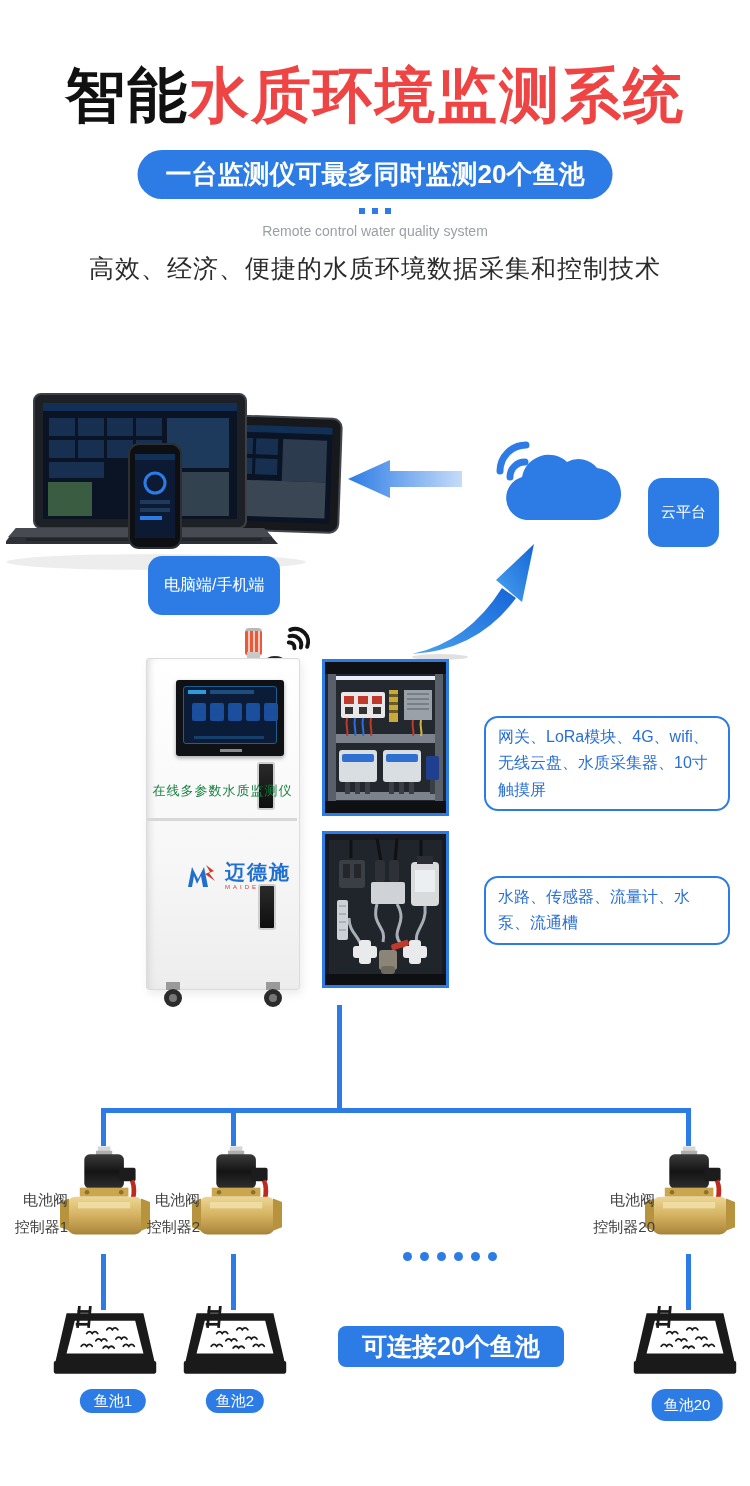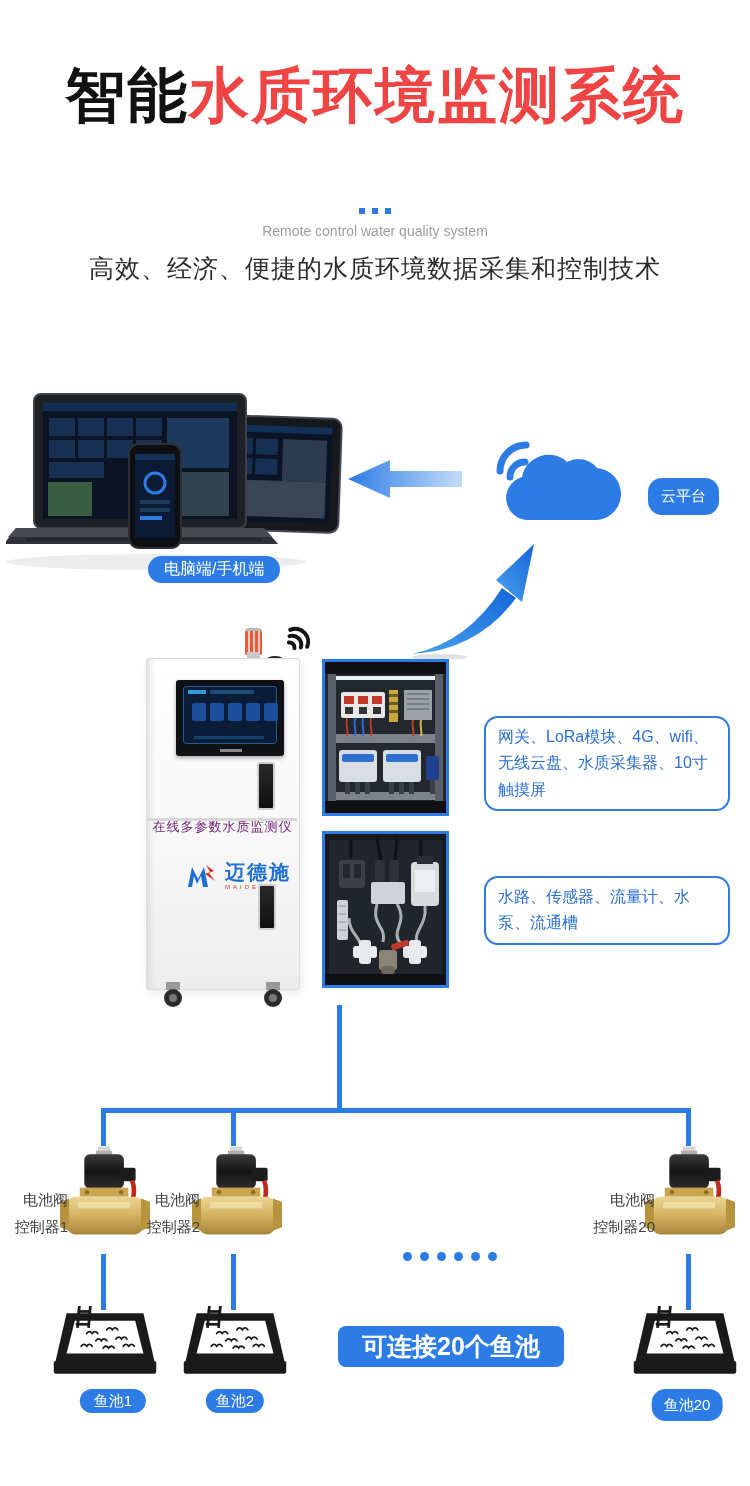--- a/index.html
+++ b/index.html
@@ -23,39 +23,40 @@
     padding:6px 12px;box-sizing:border-box;display:flex;align-items:center;}
   
   .line{background:#2d7ce5;}
   
   .photo{border:3px solid #2d7ce5;box-sizing:border-box;background:#1b1e24;}
   
   .cabinet{background:linear-gradient(180deg,#ffffff 0%,#f7f7f7 60%,#ededed 100%);
     border:1px solid #dcdcdc;border-radius:3px;box-shadow:inset 6px 0 10px -6px #c9c9c9, 2px 4px 8px rgba(0,0,0,.08);}
   .cab-seam{background:#d8d8d8;}
   .slot{background:linear-gradient(180deg,#2a2a2a,#0e0e0e);border:2px solid #cfcfcf;border-radius:3px;}
-  .device-label{color:#701a75;font-size:13px;letter-spacing:1px;text-align:center;margin-top:36px;}
+  .device-label{color:#15803d;font-size:13px;letter-spacing:1px;text-align:center;}
   .brand-txt{color:#1f6fd0;font-size:20px;font-weight:800;letter-spacing:2px;line-height:1;}
   .brand-sub{color:#d23a2a;font-size:6px;letter-spacing:3px;line-height:1;margin-top:2px;}
   
   .valve-label{font-size:15px;color:#3f3f3f;line-height:1.8;text-align:right;}
   
   .mid-dots{display:flex;gap:8px;}
   .mid-dots i{width:9px;height:9px;border-radius:50%;background:#2d7ce5;display:block;}
   .banner2{background:#2d7ce5;color:#fff;font-size:25px;font-weight:700;border-radius:8px;
     padding:4px 24px;white-space:nowrap;margin-top:48px;}
 </style>
 </head>
 <body>
 
 <div id="page">
 
   <div class="abs title">
     <span>智能</span><span class="blue">水质环境监测系统</span>
   </div>
+  <div class="abs center-x banner-pill">一台监测仪可最多同时监测20个鱼池</div>
   <div class="abs center-x hdr-dots">
       <span></span>
       <span></span>
       <span></span>
     </div>
   <div class="abs subtitle">高效、经济、便捷的水质环境数据采集和控制技术</div>
   <div class="abs subtitle-en">Remote control water quality system</div>
 
   <svg class="abs" style="left:6px;top:388px;" width="340" height="185" viewBox="0 0 340 185">
     <ellipse cx="150" cy="174" rx="150" ry="8" fill="#000" opacity="0.07"></ellipse>
@@ -105,40 +106,40 @@
     <g>
       <rect x="123" y="56" width="52" height="104" rx="10" fill="#0e0f12" stroke="#2c2f34" stroke-width="2"></rect>
       <rect x="129" y="66" width="40" height="84" fill="#0c1a33"></rect>
       <rect x="129" y="66" width="40" height="6" fill="#123055"></rect>
       <circle cx="149" cy="95" r="10" fill="none" stroke="#2d7ce5" stroke-width="3"></circle>
       <rect x="134" y="112" width="30" height="4" fill="#1d3a5c"></rect>
       <rect x="134" y="120" width="30" height="4" fill="#1d3a5c"></rect>
       <rect x="134" y="128" width="22" height="4" fill="#2d7ce5"></rect>
     </g>
   </svg>
-  <div class="abs pill" style="left:148px;top:556px;height:27px;padding:0 16px;font-size:16px;">电脑端/手机端</div>
+  <div class="abs pill" style="left:148px;top:556px;height:27px;padding:16px 16px;font-size:16px;">电脑端/手机端</div>
 
   <svg class="abs" style="left:346px;top:458px;" width="118" height="42" viewBox="0 0 118 42">
     <defs>
       <linearGradient id="ag" x1="0" y1="0" x2="1" y2="0">
         <stop offset="0" stop-color="#2d7ce5"></stop>
           <stop offset="1" stop-color="#c5dcf9"></stop>
       </linearGradient>
     </defs>
     <polygon points="2,21 44,2 44,13 116,13 116,29 44,29 44,40" fill="url(#ag)"></polygon>
   </svg>
 
   <svg class="abs" style="left:478px;top:425px;" width="155" height="108" viewBox="0 0 155 108">
     <g stroke="#2d7ce5" stroke-width="7" fill="none" stroke-linecap="round">
       <path d="M22 46 A26 26 0 0 1 48 20"></path>
       <path d="M32 52 A15 15 0 0 1 47 37"></path>
     </g>
     <path d="M48 95 a22 22 0 0 1 -4 -43 a27 27 0 0 1 45 -15 a24 24 0 0 1 30 6 a21 21 0 0 1 -4 52 z" fill="#2d7ce5"></path>
   </svg>
-  <div class="abs pill" style="left:648px;top:478px;height:37px;padding:0 13px;font-size:15px;">云平台</div>
+  <div class="abs pill" style="left:648px;top:478px;height:37px;padding:16px 13px;font-size:15px;">云平台</div>
 
   <svg class="abs" style="left:406px;top:536px;" width="145" height="128" viewBox="0 0 145 128">
     <defs>
       <linearGradient id="cg" x1="0" y1="1" x2="1" y2="0">
         <stop offset="0" stop-color="#4aa3ee"></stop>
           <stop offset="1" stop-color="#1565d8"></stop>
       </linearGradient>
     </defs>
     <path d="M6 118 Q 62 106 96 52 L 110 62 Q 72 114 6 118 Z" fill="url(#cg)"></path>
     <polygon points="128,8 90,44 116,66" fill="url(#cg)"></polygon>

